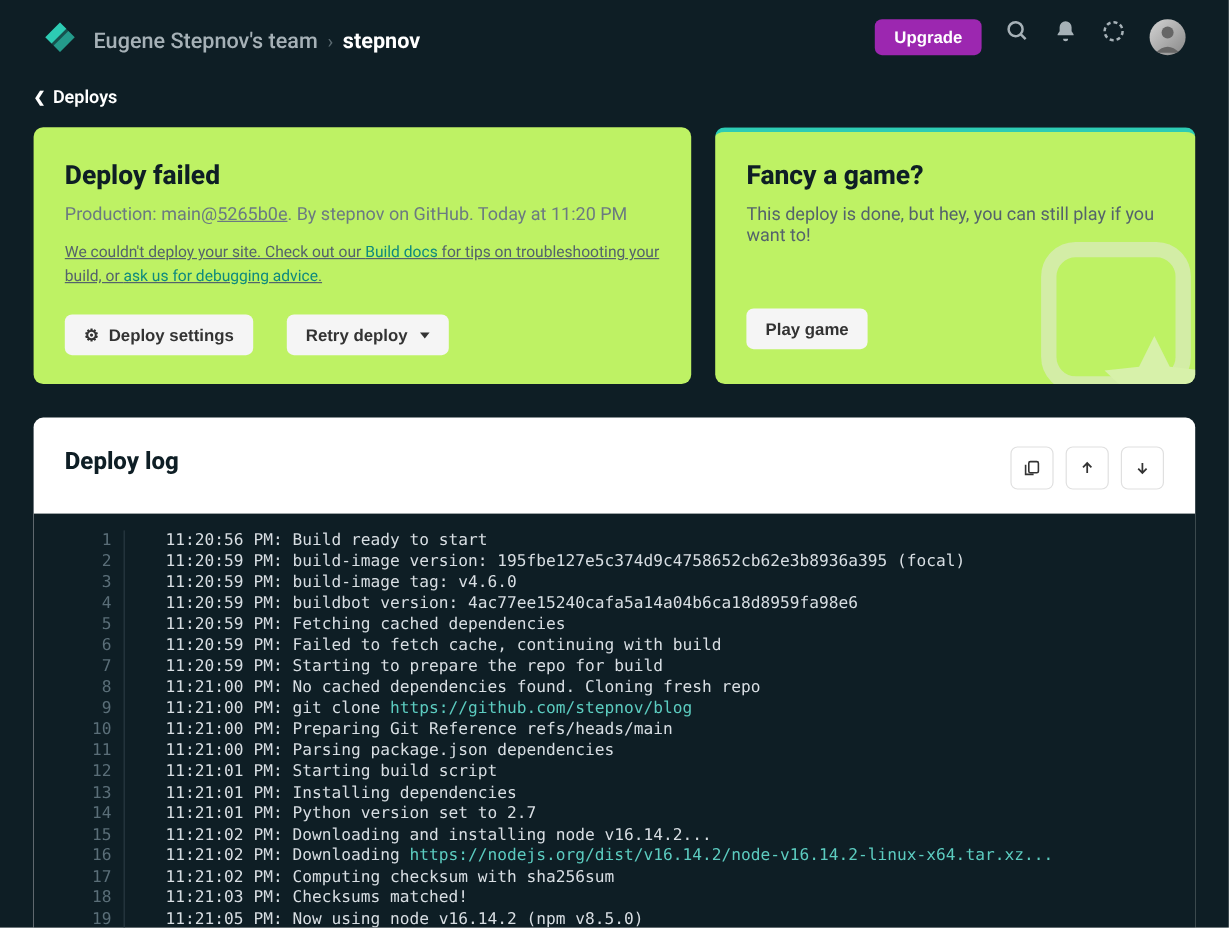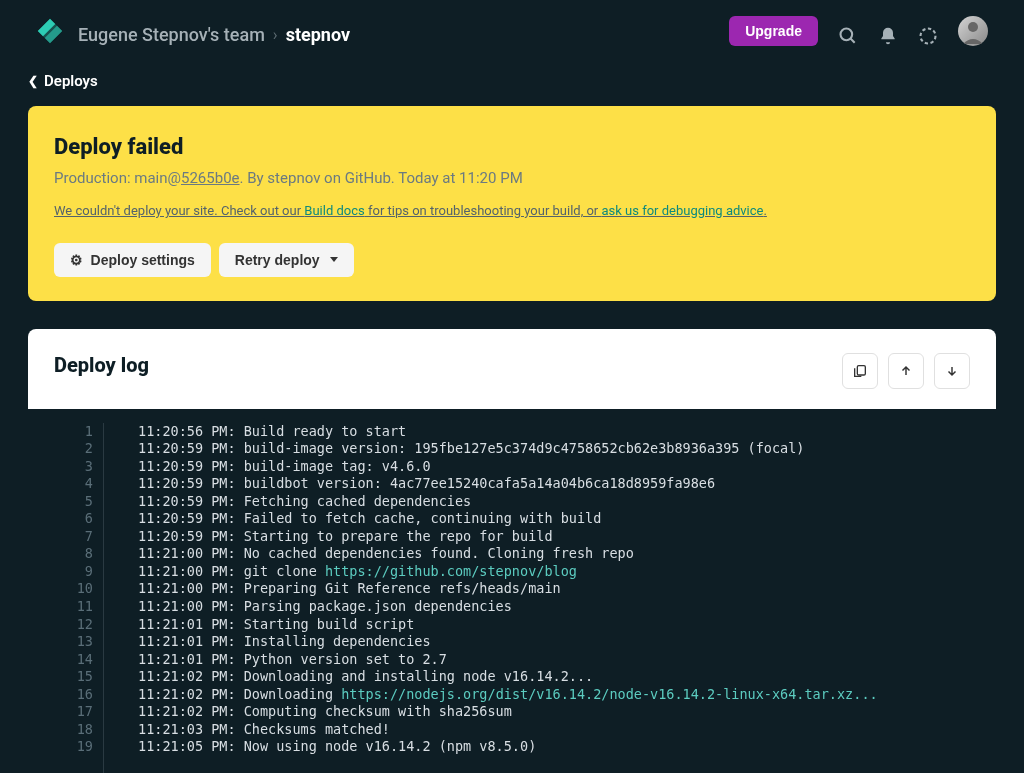--- a/index.html
+++ b/index.html
@@ -41,21 +41,21 @@
     .breadcrumb-sep {
       color: #5c6b72;
       font-size: 16px;
     }
     .breadcrumb-current {
       color: #fff;
       font-weight: 700;
     }
     .header-right {
       display: flex;
-      align-items: flex-end;
+      align-items: flex-start;
       gap: 20px;
     }
     .upgrade-btn {
       background: #9c27b0;
       color: #fff;
       border: none;
       padding: 7px 16px;
       border-radius: 6px;
       font-size: 14px;
       font-weight: 600;
@@ -93,21 +93,21 @@
       font-weight: 600;
       cursor: pointer;
     }
     .back-chevron { font-size: 12px; }
     .content {
       padding: 0 28px;
       display: flex;
       gap: 20px;
     }
     .card {
-      background: #fde047;
+      background: #bef264;
       color: #0e1e25;
       border-radius: 8px;
       padding: 28px 26px 24px;
     }
     .card-main {
       flex: 1;
       min-width: 0;
     }
     .card-side {
       width: 400px;
@@ -134,21 +134,21 @@
     .card-desc {
       font-size: 13px;
       color: #54636b;
       line-height: 1.5;
       margin-bottom: 22px;
       text-decoration: underline;
     }
     .card-desc a { color: #0e8a7d; text-decoration: none; }
     .card-actions {
       display: flex;
-      gap: 8px;
+      gap: 28px;
     }
     .btn-secondary {
       background: #f5f5f5;
       border: none;
       padding: 9px 16px;
       border-radius: 6px;
       font-size: 14px;
       font-weight: 600;
       color: #333;
       cursor: pointer;
@@ -303,20 +303,29 @@
     </p>
     <p class="card-desc">
       <span>We couldn't deploy your site. Check out our </span><a>Build docs</a><span> for tips on troubleshooting your build, or </span><a>ask us for debugging advice</a><span>.</span>
     </p>
     <div class="card-actions">
       <button class="btn-secondary btn-gear">Deploy settings</button>
       <button class="btn-secondary btn-chevron">Retry deploy</button>
     </div>
   </div>
 
+  <div class="card card-side">
+    <h2 class="card-title">Fancy a game?</h2>
+    <p class="side-text">This deploy is done, but hey, you can still play if you want to!</p>
+    <button class="btn-secondary">Play game</button>
+    <svg class="side-decoration" viewBox="0 0 100 100">
+      <rect x="5" y="5" width="70" height="70" rx="14" fill="none" stroke="#e8e8e8" stroke-width="8"></rect>
+      <path d="M60 50 L68 66 L86 68 L73 80 L76 98 L60 90 L44 98 L47 80 L34 68 L52 66 Z" fill="#f0f0f0"></path>
+    </svg>
+  </div>
 </div>
 
 <div class="log-section">
   <div class="log-header">
     <h2 class="log-title">Deploy log</h2>
     <div class="log-actions">
       <button class="log-btn">
         <svg width="16" height="16" viewBox="0 0 24 24" fill="none" stroke="currentColor" stroke-width="2">
             <rect x="8" y="4" width="12" height="14" rx="2"></rect>
             <path d="M4 8v12h10"></path>

